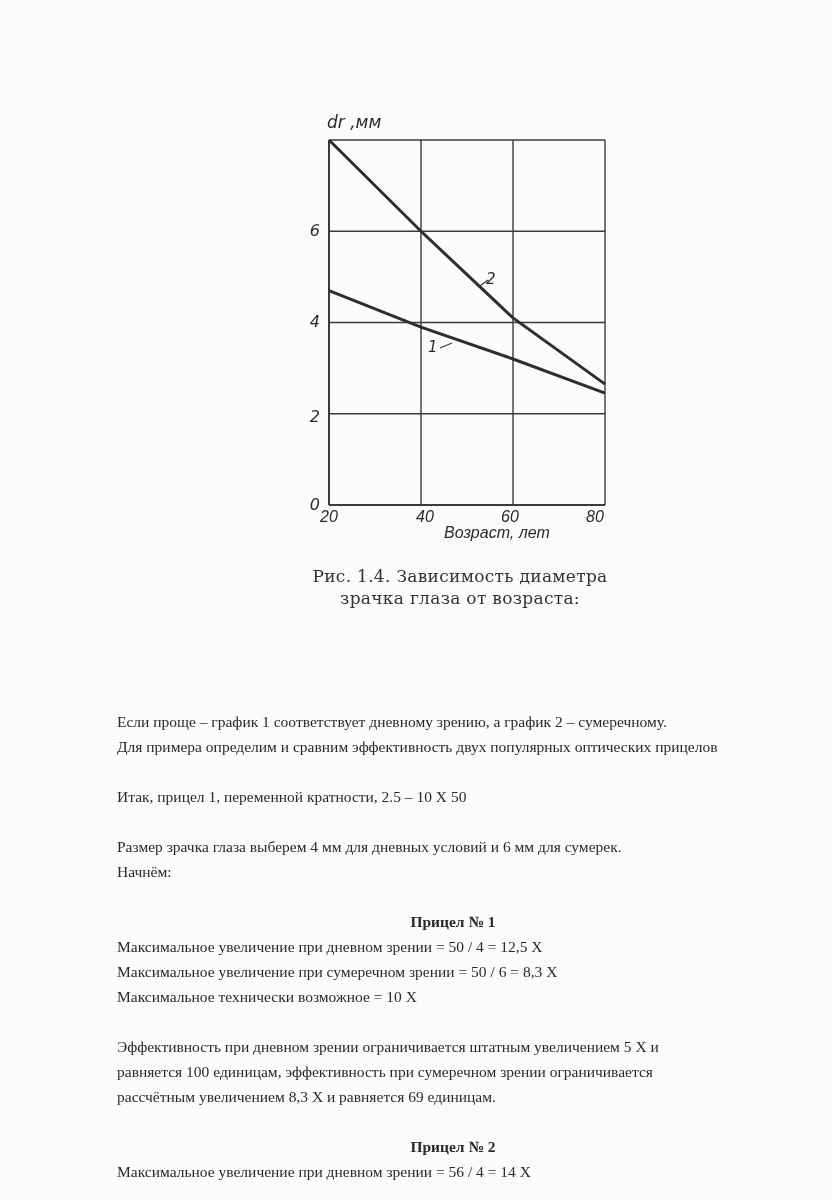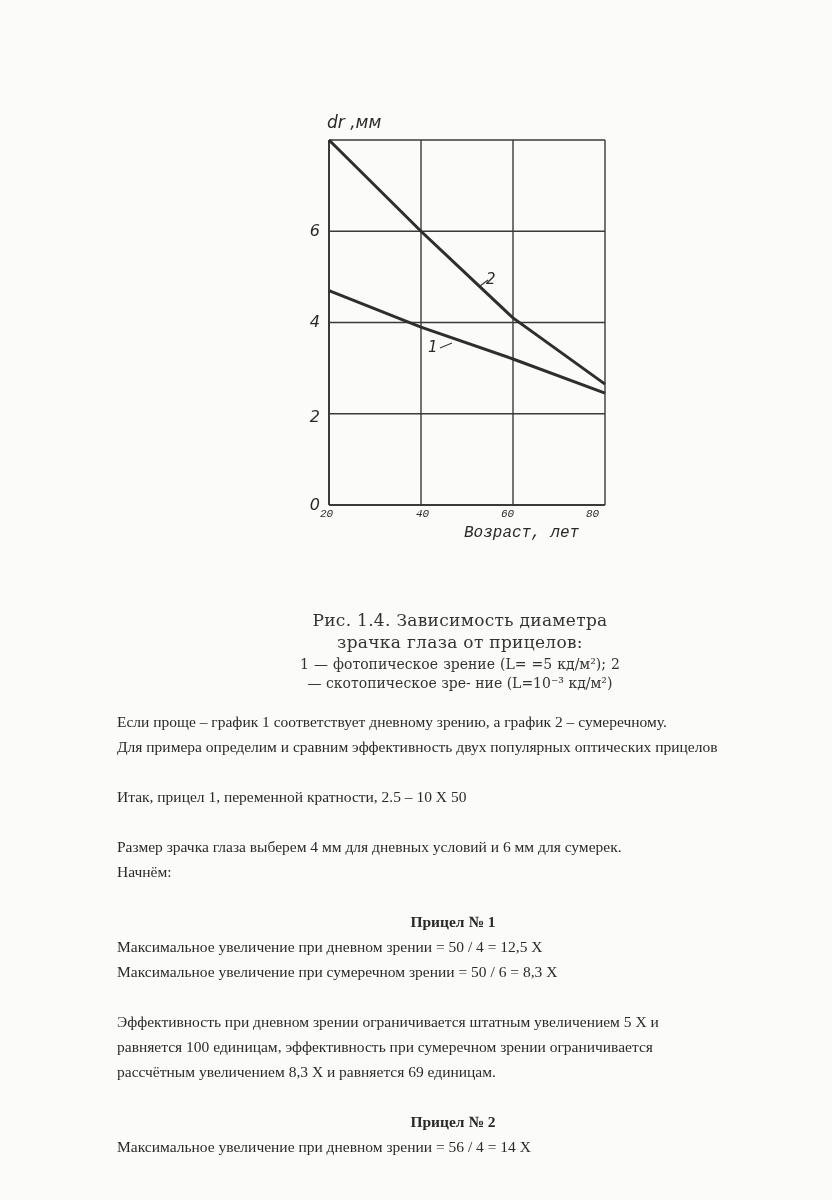--- a/index.html
+++ b/index.html
@@ -2,24 +2,24 @@
 <html><head>
 <meta charset="utf-8">
 <style>
   html, body { margin:0; padding:0; }
   body { width:832px; height:1200px; background:#fbfbfa; position:relative; overflow:hidden;
          font-family:"Liberation Serif", serif; color:#2a2a2a; }
   .chart { position:absolute; left:280px; top:100px; width:360px; height:460px; }
   .chart svg { position:absolute; left:0; top:0; }
   .ylabel { position:absolute; left:24px; top:12px; font-family:"DejaVu Sans", sans-serif; font-style:italic; font-size:17px;margin-left:23px; }
   .ytick { position:absolute; font-family:"DejaVu Sans", sans-serif; font-style:italic; font-size:16px; width:20px; text-align:right; }
-  .xtick { position:absolute; font-family:Liberation Mono, monospace; font-style:italic; font-size:11px; }
-  .xlabel { position:absolute; left:184px; top:424px; font-family:Liberation Mono, monospace; font-style:italic; font-size:16px; }
+  .xtick { position:absolute; font-family:Liberation Sans, sans-serif; font-style:italic; font-size:16px; }
+  .xlabel { position:absolute; left:164px; top:424px; font-family:Liberation Sans, sans-serif; font-style:italic; font-size:16px; }
   .clabel { position:absolute; font-family:"DejaVu Sans", sans-serif; font-style:italic; font-size:15px; }
-  .caption { position:absolute; left:290px; top:565px; width:340px; text-align:center; font-family:"DejaVu Serif", serif; color:#333;margin-top:44px; }
+  .caption { position:absolute; left:290px; top:565px; width:340px; text-align:center; font-family:"DejaVu Serif", serif; color:#333; }
   .caption .cap-title { font-size:17px; line-height:22px; letter-spacing:0.3px; }
   .caption .cap-legend { font-size:14px; line-height:19px; text-align:justify; text-align-last:center; padding:2px 10px 0 10px; }
   .body-text { position:absolute; left:113px; top:707px; width:680px; font-size:15.5px; line-height:21px; }
   .body-text p { margin:4px; }
   .gap { height:21px; }
   .bold { font-weight:bold;text-align:center; }
 </style>
 </head>
 <body>
 
@@ -50,36 +50,36 @@
   <div class="xtick" style="left:136px;top:408px;">40</div>
   <div class="xtick" style="left:221px;top:408px;">60</div>
   <div class="xtick" style="left:306px;top:408px;">80</div>
   <div class="xlabel">Возраст, лет</div>
   <div class="clabel" style="left:148px;top:238px;">1</div>
   <div class="clabel" style="left:206px;top:170px;">2</div>
 </div>
 
 <div class="caption">
   <div class="cap-title">Рис. 1.4. Зависимость диаметра</div>
-  <div class="cap-title">зрачка глаза от прицелов:</div>
-  <div class="cap-legend">1 — фотопическое зрение (L= =5 кд/м²); 2 — скотопическое зре- ние (L=10⁻³ кд/м²)</div>
+  <div class="cap-title">зрачка глаза от возраста:</div>
 </div>
 
 <div class="body-text">
   <p>Если проще – график 1 соответствует дневному зрению, а график 2 – сумеречному.</p>
   <p>Для примера определим и сравним эффективность двух популярных оптических прицелов</p>
   <div class="gap"></div>
   <p>Итак, прицел 1, переменной кратности, 2.5 – 10 X 50</p>
   <div class="gap"></div>
   <p>Размер зрачка глаза выберем 4 мм для дневных условий и 6 мм для сумерек.</p>
   <p>Начнём:</p>
   <div class="gap"></div>
   <p class="bold">Прицел № 1</p>
   <p>Максимальное увеличение при дневном зрении = 50 / 4 = 12,5 X</p>
   <p>Максимальное увеличение при сумеречном зрении = 50 / 6 = 8,3 X</p>
+  <p>Максимальное технически возможное = 10 X</p>
   <div class="gap"></div>
   <p>Эффективность при дневном зрении ограничивается штатным увеличением 5 X и</p>
   <p>равняется 100 единицам, эффективность при сумеречном зрении ограничивается</p>
   <p>рассчётным увеличением 8,3 X и равняется 69 единицам.</p>
   <div class="gap"></div>
   <p class="bold">Прицел № 2</p>
   <p>Максимальное увеличение при дневном зрении = 56 / 4 = 14 X</p>
 </div>
 
 </body></html>

